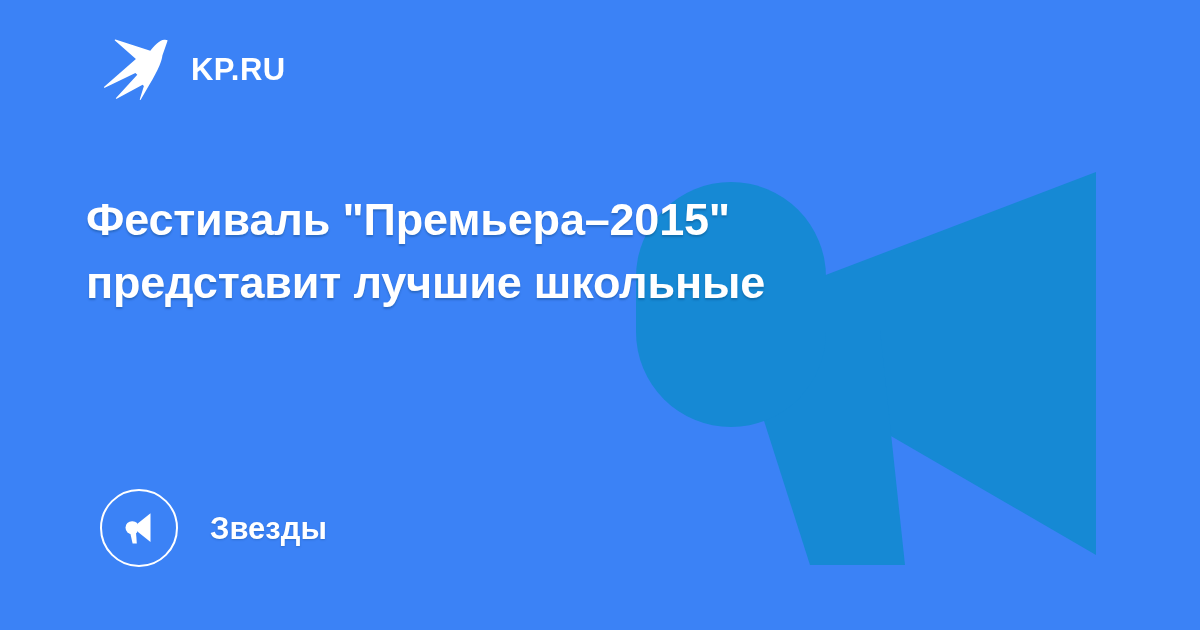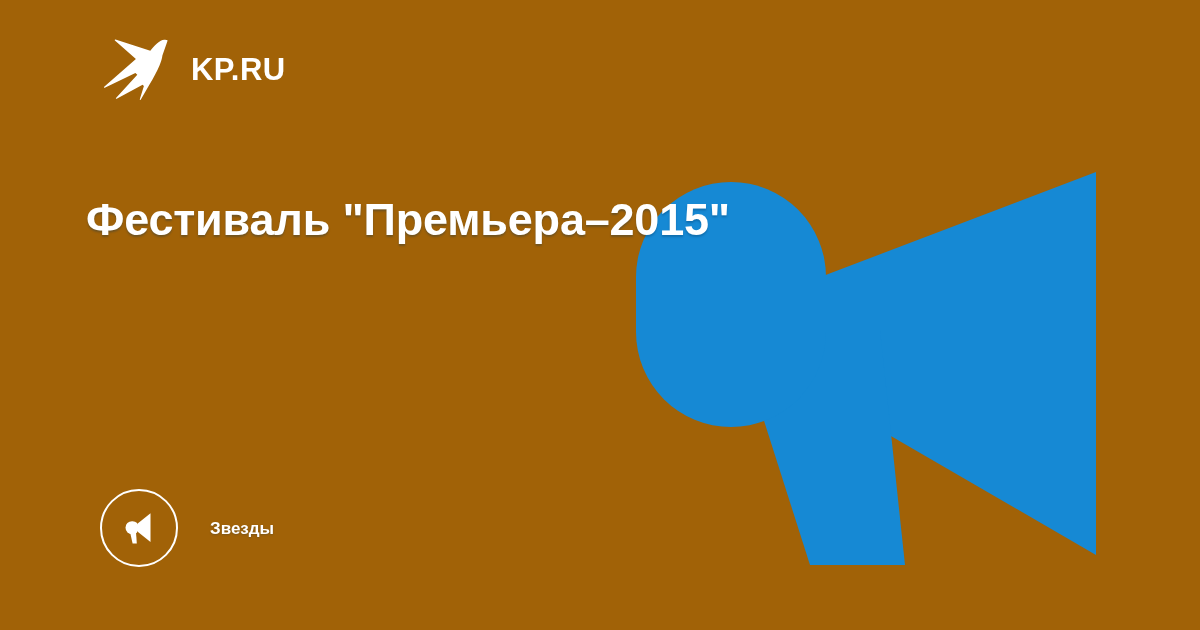--- a/index.html
+++ b/index.html
@@ -5,21 +5,21 @@
   html, body {
     margin: 0;
     padding: 0;
     background: #ffffff;
   }
   .card {
     position: relative;
     width: 1200px;
     height: 630px;
     overflow: hidden;
-    background: #a16207;
+    background: #3b82f6;
     font-family: "Liberation Sans", "DejaVu Sans", sans-serif;
     -webkit-font-smoothing: antialiased;
   }
 
   
   .watermark {
     position: absolute;
     inset: 0;
     pointer-events: none;
   }
@@ -77,21 +77,21 @@
     border: 2px solid #ffffff;
     box-sizing: border-box;
     display: flex;
     align-items: center;
     justify-content: center;
     flex: 0 0 auto;
   }
   .cat-badge svg { width: 40px; height: 40px; display: block; }
   .cat-label {
     color: #ffffff;
-    font-size: 17px;
+    font-size: 31px;
     font-weight: bold;
     line-height: 1;
     white-space: nowrap;
     text-shadow: 0 1px 2px rgba(0, 50, 90, 0.25);
   }
 </style>
 </head>
 <body>
 
 <div class="card">
@@ -113,20 +113,21 @@
     <span class="brand-logo-wrap">
       <svg class="brand-logo" viewBox="0 0 66 62" xmlns="http://www.w3.org/2000/svg" aria-hidden="true">
         <path fill="#ffffff" d="M63.2 2.1c-1.6-.6-3.6-.4-5.4.6-2.5 1.4-5.1 3.8-7.6 6.6-1 1.1-2 2.3-2.9 3.5L12.5 1.5c-.6-.2-1.1.6-.6 1l21 18.6L1.2 48.8c-.5.4 0 1.2.6.9l30.6-14.6 1.9 1.7L13 59.9c-.4.5.1 1.2.7.9l25.9-14.1 1.3 1.2-4.1 13.4c-.2.6.6 1 .9.4l8.8-15.1c3.6-6.2 7.4-13.1 10-19.2 1.5-3.6 2.6-7 2.9-9.9l4.9-13.9c.3-.8.1-1.3-.1-1.5z"></path>
       </svg>
     </span>
     <span class="brand-name">KP.RU</span>
   </div>
 
   <div class="headline">
     <span class="hl-line">Фестиваль "Премьера–2015"</span>
+    <span class="hl-line">представит лучшие школьные</span>
   </div>
 
   <div class="category">
     <span class="cat-badge">
       <svg viewBox="0 0 40 40" xmlns="http://www.w3.org/2000/svg" aria-hidden="true">
         <g fill="#ffffff">
           <path d="M31.5 5.2 L31.5 34.0 L19.0 24.0 L19.0 15.2 Z"></path>
           <rect x="6.5" y="13.2" width="13.5" height="13.0" rx="6.5" ry="6.5"></rect>
           <path d="M11.0 24.0 L17.0 24.0 L17.8 35.5 L13.6 35.5 Z"></path>
         </g>

